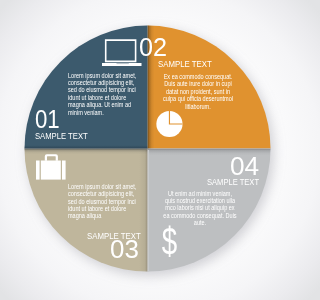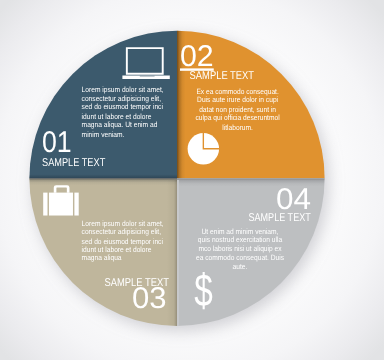--- a/index.html
+++ b/index.html
@@ -100,21 +100,21 @@
     </g>
     <g>
       <text x="169.6" y="255.2" font-size="38.3" fill="#ffffff" text-anchor="middle" font-family="Liberation Sans, sans-serif" transform="translate(169.6,0) scale(0.725,1) translate(-169.6,0)">$</text>
     </g>
   </svg>
 
   <div class="seg-txt bodytx" style="left:68.25px;top:72.5px;width:80px;transform:scaleX(0.867);"><div style="top:0.0px;left:0;">Lorem ipsum dolor sit amet,</div><div style="top:7.4px;left:0;">consectetur adipisicing elit,</div><div style="top:14.8px;left:0;">sed do eiusmod tempor inci</div><div style="top:22.2px;left:0;">idunt ut labore et dolore</div><div style="top:29.6px;left:0;">magna aliqua. Ut enim ad</div><div style="top:37.0px;left:0;">minim veniam.</div></div>
   <div class="seg-txt num" style="left:34.81px;top:111.4px;transform:scaleX(0.890);">01</div>
   <div class="seg-txt ttl" style="left:35.11px;top:133.42px;transform:scaleX(0.8074);">SAMPLE TEXT</div>
 
-  <div class="seg-txt num" style="left:150px;top:38.7px;transform:scaleX(1.011);text-decoration:underline;">02</div>
+  <div class="seg-txt num" style="left:139px;top:38.7px;transform:scaleX(1.011);">02</div>
   <div class="seg-txt ttl" style="left:158.10px;top:60.52px;transform:scaleX(0.823);">SAMPLE TEXT</div>
   <div class="seg-txt bodytx ct" style="left:148px;top:74.0px;width:100px;transform:scaleX(0.867);"><div style="top:0.0px;left:0;width:100%;text-align:center;">Ex ea commodo consequat.</div><div style="top:7.4px;left:0;width:100%;text-align:center;">Duis aute irure dolor in cupi</div><div style="top:14.8px;left:0;width:100%;text-align:center;">datat non proident, sunt in</div><div style="top:22.2px;left:0;width:100%;text-align:center;">culpa qui officia deseruntmol</div><div style="top:29.6px;left:0;width:100%;text-align:center;">litlaborum.</div></div>
 
   <div class="seg-txt bodytx" style="left:68.25px;top:183.9px;width:80px;transform:scaleX(0.867);"><div style="top:0.0px;left:0;">Lorem ipsum dolor sit amet,</div><div style="top:7.4px;left:0;">consectetur adipisicing elit,</div><div style="top:14.8px;left:0;">sed do eiusmod tempor inci</div><div style="top:22.2px;left:0;">idunt ut labore et dolore</div><div style="top:29.6px;left:0;">magna aliqua</div></div>
   <div class="seg-txt ttl" style="left:87.30px;top:232.52px;transform:scaleX(0.8236);">SAMPLE TEXT</div>
   <div class="seg-txt num" style="left:110.26px;top:240.6px;transform:scaleX(1.037);">03</div>
 
   <div class="seg-txt num" style="left:230.35px;top:157.5px;transform:scaleX(1.049);">04</div>
   <div class="seg-txt ttl" style="left:206.51px;top:178.72px;transform:scaleX(0.7966);">SAMPLE TEXT</div>
   <div class="seg-txt bodytx ct" style="left:150px;top:190.5px;width:100px;transform:scaleX(0.867);"><div style="top:0.0px;left:0;width:100%;text-align:center;">Ut enim ad minim veniam,</div><div style="top:7.4px;left:0;width:100%;text-align:center;">quis nostrud exercitation ulla</div><div style="top:14.8px;left:0;width:100%;text-align:center;">mco laboris nisi ut aliquip ex</div><div style="top:22.2px;left:0;width:100%;text-align:center;">ea commodo consequat. Duis</div><div style="top:29.6px;left:0;width:100%;text-align:center;">aute.</div></div>

